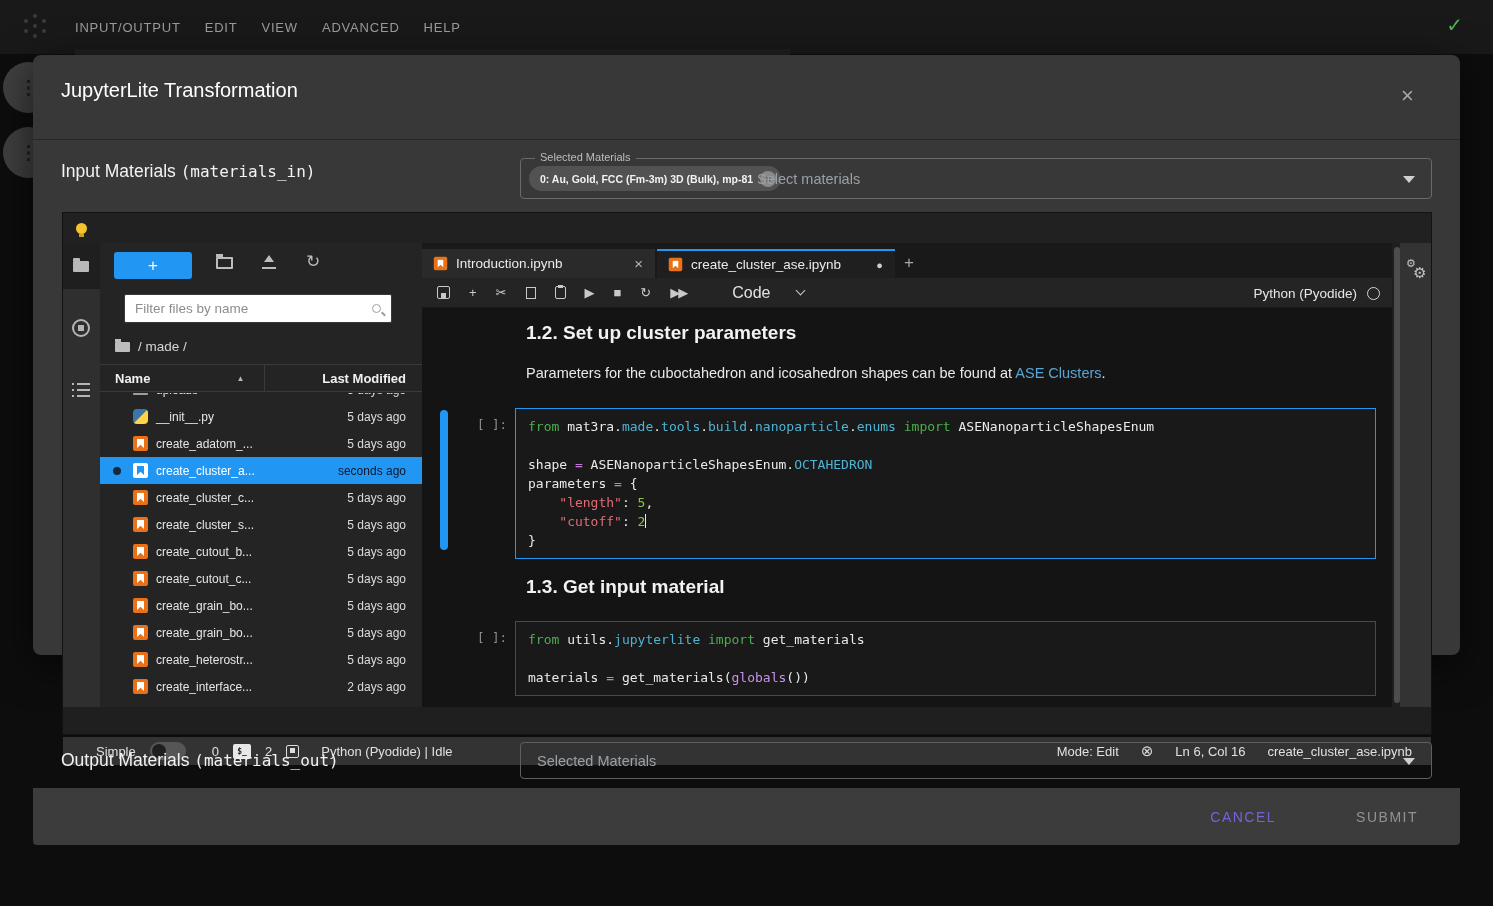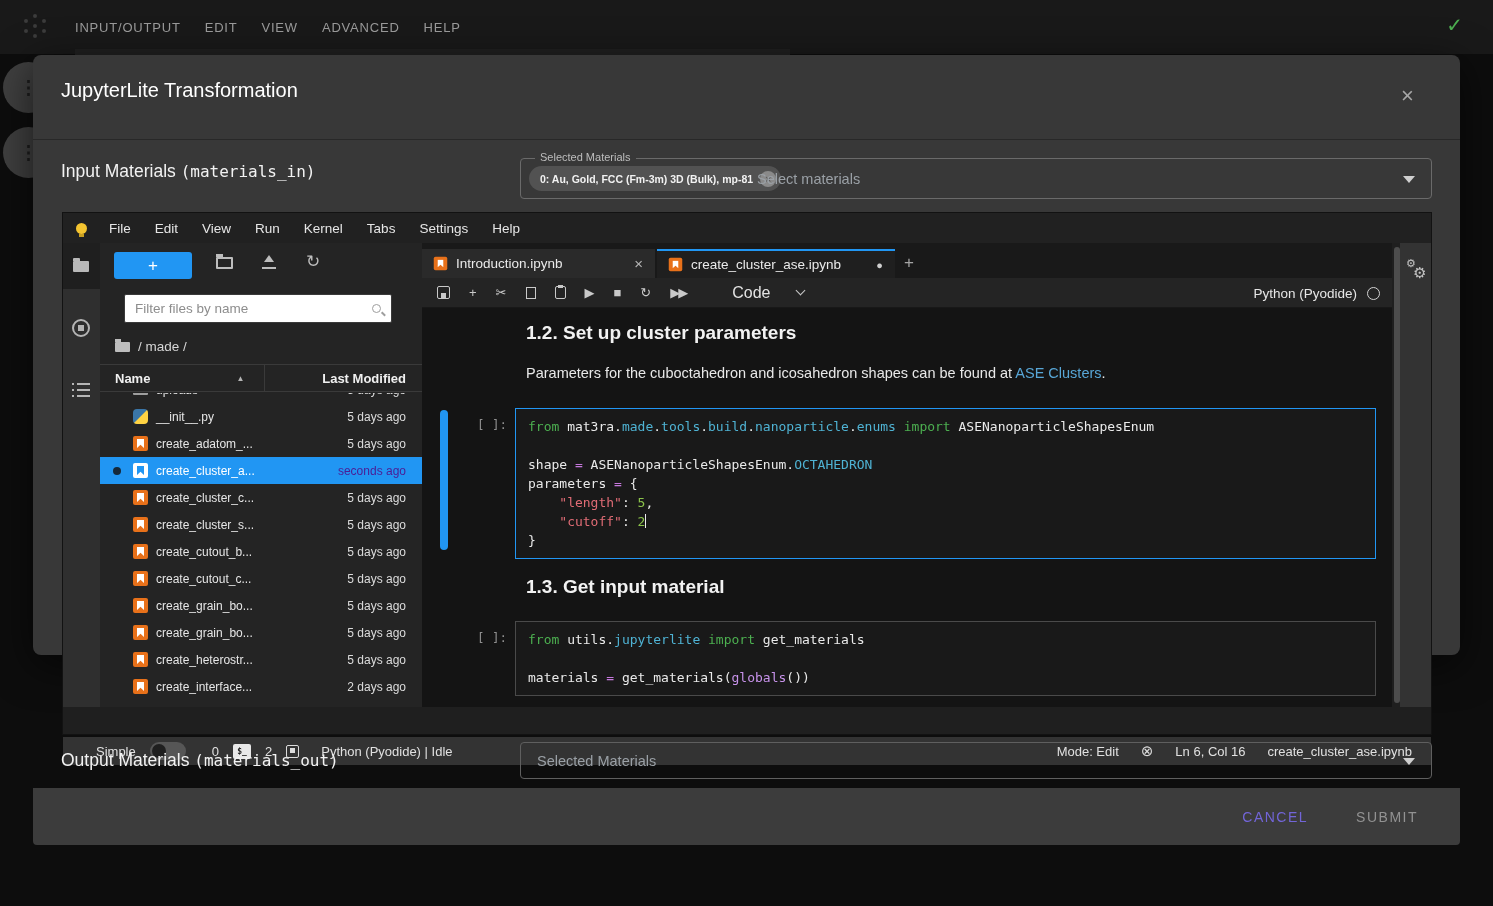--- a/index.html
+++ b/index.html
@@ -85,21 +85,21 @@
   .fb-header .col-name{margin-left:15px;font-size:13px;font-weight:bold;color:#f0f0f0;}
   .fb-header .sort{margin-left:86px;font-size:8px;color:#b5b5b5;}
   .fb-header .col-div{position:absolute;left:164px;top:0;width:1px;height:100%;background:#3a3a3a;}
   .fb-header .col-mod{position:absolute;right:16px;font-size:13px;font-weight:bold;color:#f0f0f0;}
   .file-list{position:absolute;left:0;top:150px;width:100%;height:314px;overflow:hidden;}
   .frow{position:relative;height:27px;display:flex;align-items:center;font-size:12px;color:#e6e6e6;}
   .frow .fic{position:absolute;left:33px;}
   .frow .fname{position:absolute;left:56px;white-space:nowrap;}
   .frow .ftime{position:absolute;right:16px;color:#dcdcdc;}
   .frow.selected{background:#2196f3;color:#fff;}
-  .frow.selected .ftime{color:#4c1d95;}
+  .frow.selected .ftime{color:#0f172a;}
   .frow .dot{position:absolute;left:13px;width:8px;height:8px;border-radius:50%;background:#15293a;display:none;}
   .frow.selected .dot{display:block;}
   .icn-nb{display:inline-block;width:15px;height:15px;background:#e8711a;border-radius:2px;position:relative;}
   .icn-nb::after{content:"";position:absolute;left:4px;top:3px;width:7px;height:9px;background:#fff;
         clip-path:polygon(0 0,100% 0,100% 100%,50% 65%,0 100%);}
   .icn-nb.white{background:#fff;}
   .icn-nb.white::after{background:#2196f3;}
   .icn-py{display:inline-block;width:15px;height:15px;border-radius:4px;
         background:linear-gradient(135deg,#3a76a8 49%,#ffd343 51%);}
   .icn-folder-sm{display:inline-block;width:15px;height:10px;background:#9e9e9e;border-radius:1px;position:relative;}
@@ -173,21 +173,21 @@
   .toggle .knob{position:absolute;left:2px;top:2px;width:14px;height:14px;border-radius:50%;background:#1f1f1f;}
   .icn-term{width:18px;height:15px;background:#e8e8e8;border-radius:2px;color:#222;
         font-family:"DejaVu Sans Mono",monospace;font-size:8px;font-weight:bold;display:flex;align-items:center;justify-content:center;}
   .icn-chip{width:13px;height:13px;border:1.6px solid #dcdcdc;border-radius:2px;position:relative;}
   .icn-chip::after{content:"";position:absolute;left:2.5px;top:2.5px;width:5px;height:5px;background:#dcdcdc;}
   .sb-right{position:absolute;right:19px;display:flex;align-items:center;gap:22px;}
   .icn-shieldx{font-size:15px;color:#dcdcdc;}
 
   
   .dlg-footer{position:absolute;left:0;top:733px;width:100%;height:57px;background:#3c3c3c;
-        border-radius:0 0 4px 4px;display:flex;align-items:center;justify-content:flex-end;gap:36px;padding-right:36px;}
+        border-radius:0 0 4px 4px;display:flex;align-items:center;justify-content:flex-end;gap:68px;padding-right:36px;}
   .btn-text{font-size:14px;letter-spacing:1.5px;cursor:pointer;background:none;border:none;font-family:inherit;}
   .btn-cancel{color:#7265d8;}
   .btn-submit{color:#929292;}
 </style>
 </head>
 <body>
 
 <div id="stage">
 
   <div class="topbar">
@@ -232,30 +232,20 @@
         <span class="chip-label">0: Au, Gold, FCC (Fm-3m) 3D (Bulk), mp-81</span>
         <span class="chip-x">×</span>
       </div>
       <div class="sel-placeholder">Select materials</div>
       <div class="dd-arrow"></div>
     </div>
 
     <div class="lab">
       <div class="lab-menubar">
         <div class="bulb"></div>
-        <div class="lab-menu">
-            <span>File</span>
-            <span>Edit</span>
-            <span>View</span>
-            <span>Run</span>
-            <span>Kernel</span>
-            <span>Tabs</span>
-            <span>Settings</span>
-            <span>Help</span>
-          </div>
       </div>
 
       <div class="lab-body">
 
         <div class="side-strip">
           <div class="active-slot"></div>
           <span class="icn-folder side-folder"></span>
           <span class="side-running"></span>
           <span class="side-toc">
               <i style="top:0;"></i>

